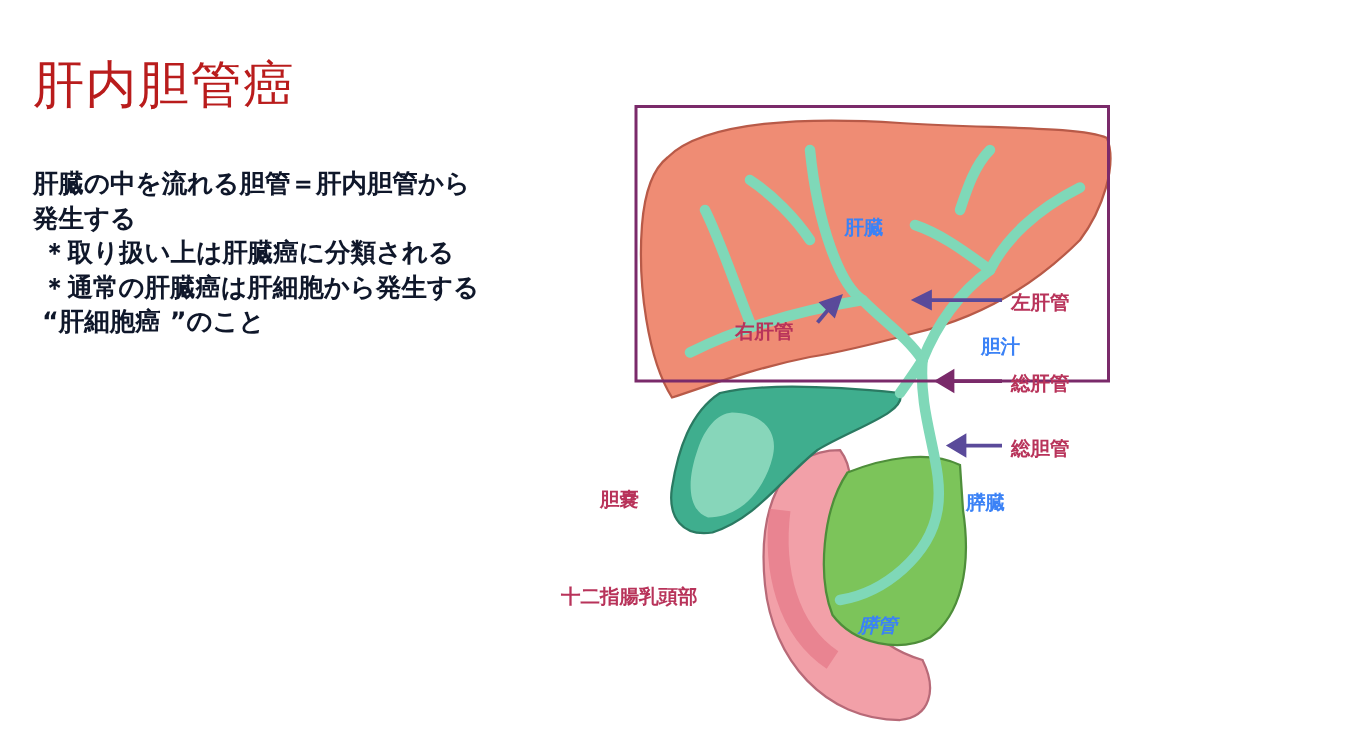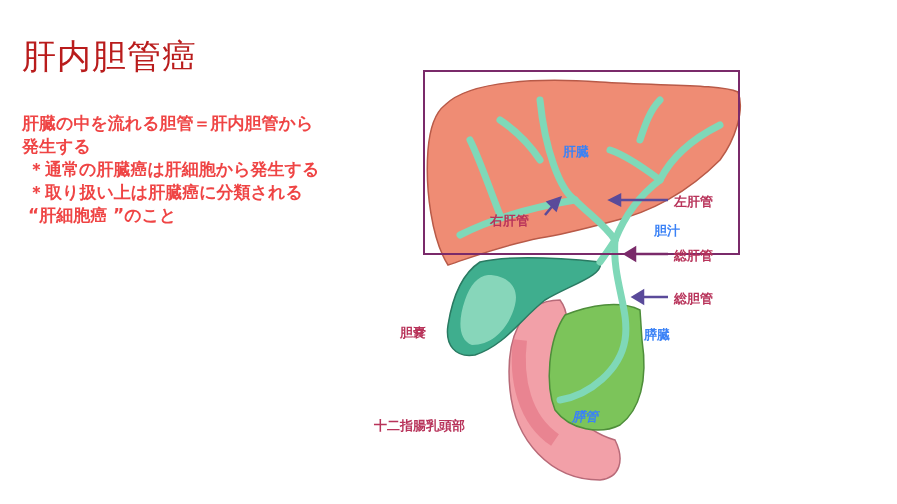--- a/index.html
+++ b/index.html
@@ -1,37 +1,37 @@
 <!DOCTYPE html>
 <html><head>
 <meta charset="utf-8">
 <style>
   html, body { margin:0; padding:0; }
   body { width:897px; height:504px; background:#ffffff; position:relative; overflow:hidden;
          font-family:"DejaVu Sans", sans-serif; }
   .title { position:absolute; left:22px; top:34px; font-size:34px; color:#b91c1c; letter-spacing:1px; }
-  .body-text { position:absolute; left:22px; top:112px; font-size:17px; line-height:23px; color:#ef4444; font-weight:bold; }
+  .body-text { position:absolute; left:22px; top:112px; font-size:17px; line-height:23px; color:#0f172a; font-weight:bold; }
   .body-text div { white-space:nowrap; }
   .body-text .indent { padding-left:6px; }
   .diagram { position:absolute; left:0; top:0; width:897px; height:504px; }
   .lbl { position:absolute; font-size:13px; font-weight:bold; white-space:nowrap; }
   .lbl.dark { color:#3b82f6; }
   .lbl.red { color:#b8335a; }
   .frame { position:absolute; left:423px; top:70px; width:317px; height:185px; border:2px solid #7a2a6a; box-sizing:border-box; }
 </style>
 </head>
 <body>
 
 <div class="title">肝内胆管癌</div>
 
 <div class="body-text">
   <div>肝臓の中を流れる胆管＝肝内胆管から</div>
   <div>発生する</div>
+  <div class="indent">＊取り扱い上は肝臓癌に分類される</div>
   <div class="indent">＊通常の肝臓癌は肝細胞から発生する</div>
-  <div class="indent">＊取り扱い上は肝臓癌に分類される</div>
   <div class="indent">“肝細胞癌 ”のこと</div>
 </div>
 
 <svg class="diagram" width="897" height="504" viewBox="0 0 897 504">
 
   <path d="M560,300 C520,300 505,340 510,390 C515,440 550,480 600,480 C620,478 625,460 615,440 C580,430 560,400 560,370 C560,340 575,320 560,300 Z" fill="#f2a0a8" stroke="#b86a78" stroke-width="1.5"></path>
   <path d="M520,340 C515,380 525,420 555,440" fill="none" stroke="#e57888" stroke-width="14" opacity="0.7"></path>
 
   <path d="M565,315 C590,305 620,300 640,310 L642,340 C648,380 640,410 620,425 C600,435 570,430 555,410 C545,385 548,340 565,315 Z" fill="#7cc45a" stroke="#4e8e3a" stroke-width="1.5"></path>
 
@@ -71,14 +71,14 @@
 <div class="frame"></div>
 
 <div class="lbl dark" style="left:563px;top:143px;">肝臓</div>
 <div class="lbl red" style="left:490px;top:212px;">右肝管</div>
 <div class="lbl red" style="left:674px;top:193px;">左肝管</div>
 <div class="lbl dark" style="left:617px;top:222px;margin-left:37px;">胆汁</div>
 <div class="lbl red" style="left:674px;top:247px;">総肝管</div>
 <div class="lbl red" style="left:674px;top:290px;">総胆管</div>
 <div class="lbl red" style="left:400px;top:324px;">胆嚢</div>
 <div class="lbl dark" style="left:644px;top:326px;">膵臓</div>
-<div class="lbl red" style="left:374px;top:389px;margin-top:28px;">十二指腸乳頭部</div>
+<div class="lbl red" style="left:374px;top:389px;">十二指腸乳頭部</div>
 <div class="lbl dark" style="left:572px;top:408px;font-style:italic;">膵管</div>
 
 </body></html>

